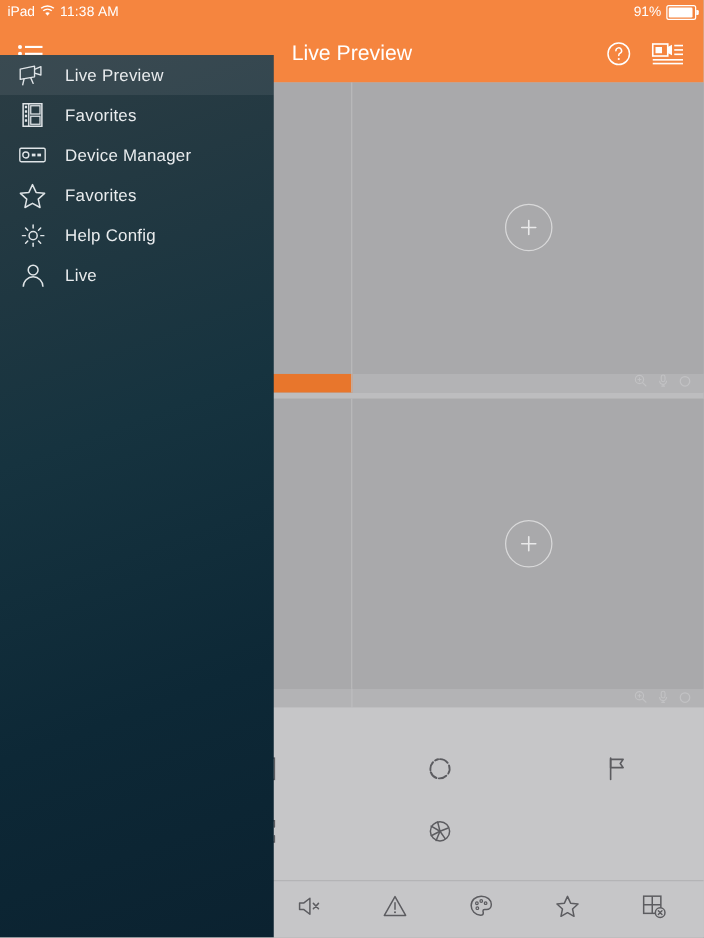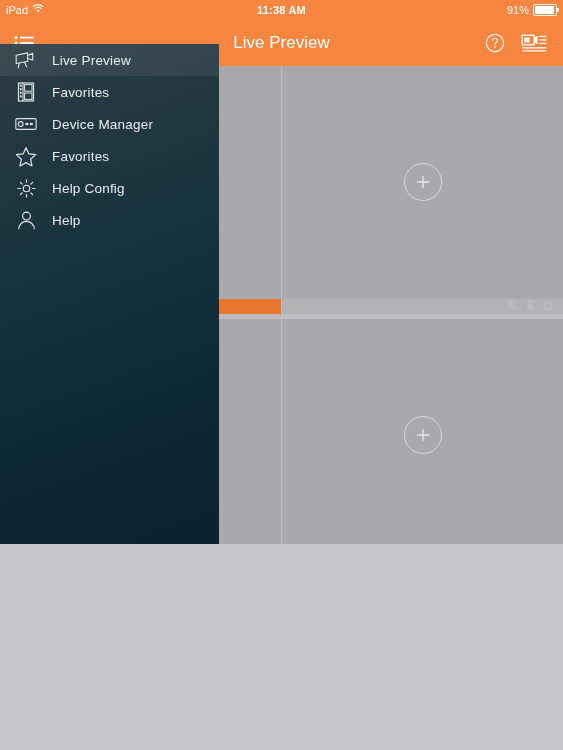--- a/index.html
+++ b/index.html
@@ -2,32 +2,32 @@
 <html><head>
 <meta charset="utf-8">
 <style>
   html,body{margin:0;padding:0;}
   body{
     width:563px;height:750px;overflow:hidden;
     font-family:"Liberation Sans", sans-serif;
     background:#c6c6c8;
     -webkit-font-smoothing:antialiased;
   }
-  .app{position:relative;width:563px;height:544px;overflow:hidden;}
+  .app{position:relative;width:563px;height:750px;overflow:hidden;}
 
   
   .base{position:absolute;inset:0;display:flex;flex-direction:column;background:#c6c6c8;}
 
   
   .statusbar{
     height:20px;background:#f5853f;color:#ffffff;
     display:flex;align-items:center;font-size:11px;position:relative;flex:0 0 20px;
   }
   .sb-left{display:flex;align-items:center;gap:4px;padding-left:6px;}
-  .sb-center{position:absolute;left:0;right:0;text-align:center;font-size:11px;font-weight:bold;letter-spacing:.2px;}
+  .sb-center{position:absolute;left:0;right:0;font-size:11px;font-weight:normal;letter-spacing:.2px;padding-left:48px;}
   .sb-right{margin-left:auto;display:flex;align-items:center;gap:4px;padding-right:6px;position:relative;z-index:2;text-align:right;}
   .battery{width:22px;height:10px;border:1px solid #ffffff;border-radius:2px;position:relative;display:inline-block;}
   .battery::after{content:"";position:absolute;right:-3px;top:3px;width:2px;height:4px;background:#ffffff;border-radius:0 1px 1px 0;}
   .battery .fill{position:absolute;left:1px;top:1px;bottom:1px;width:87%;background:#ffffff;border-radius:1px;}
 
   
   .navbar{
     height:46px;flex:0 0 46px;background:#f5853f;color:#fff;
     display:flex;align-items:center;position:relative;
   }
@@ -533,19 +533,19 @@
         <span class="mi-label">Help Config</span>
       </div>
 
       <div class="menu-item">
         <span class="mi-icon">
           <svg width="23" height="23" viewBox="0 0 24 24">
             <circle cx="12" cy="7.4" r="4.1" fill="none" stroke="#dfe4e7" stroke-width="1.25"></circle>
             <path d="M3.8 21.2 a8.2 8.2 0 0 1 16.4 0" fill="none" stroke="#dfe4e7" stroke-width="1.25"></path>
           </svg>
         </span>
-        <span class="mi-label">Help</span>
+        <span class="mi-label">Live</span>
       </div>
 
     </div>
   </div>
 
 </div>
 
 </body></html>

